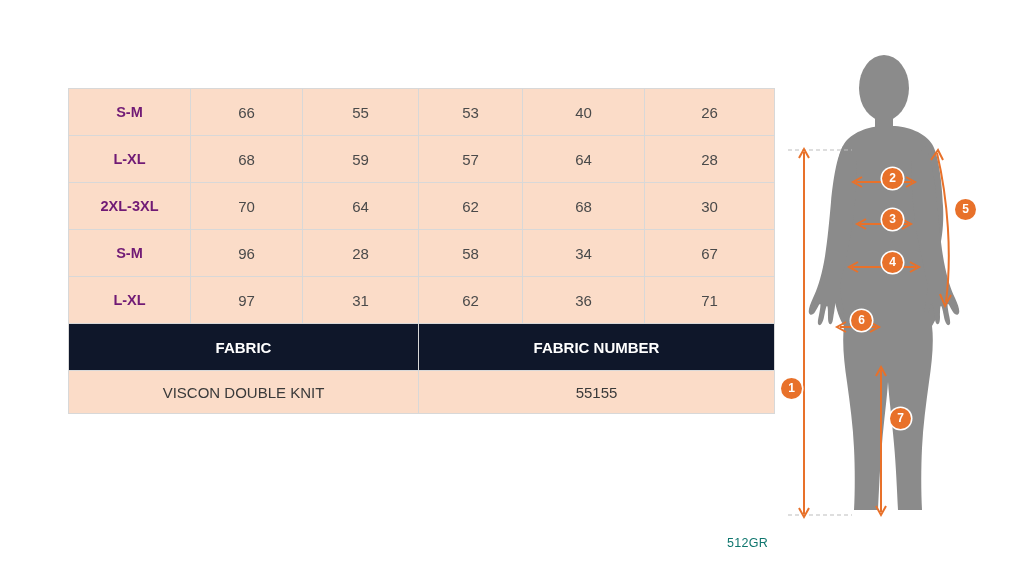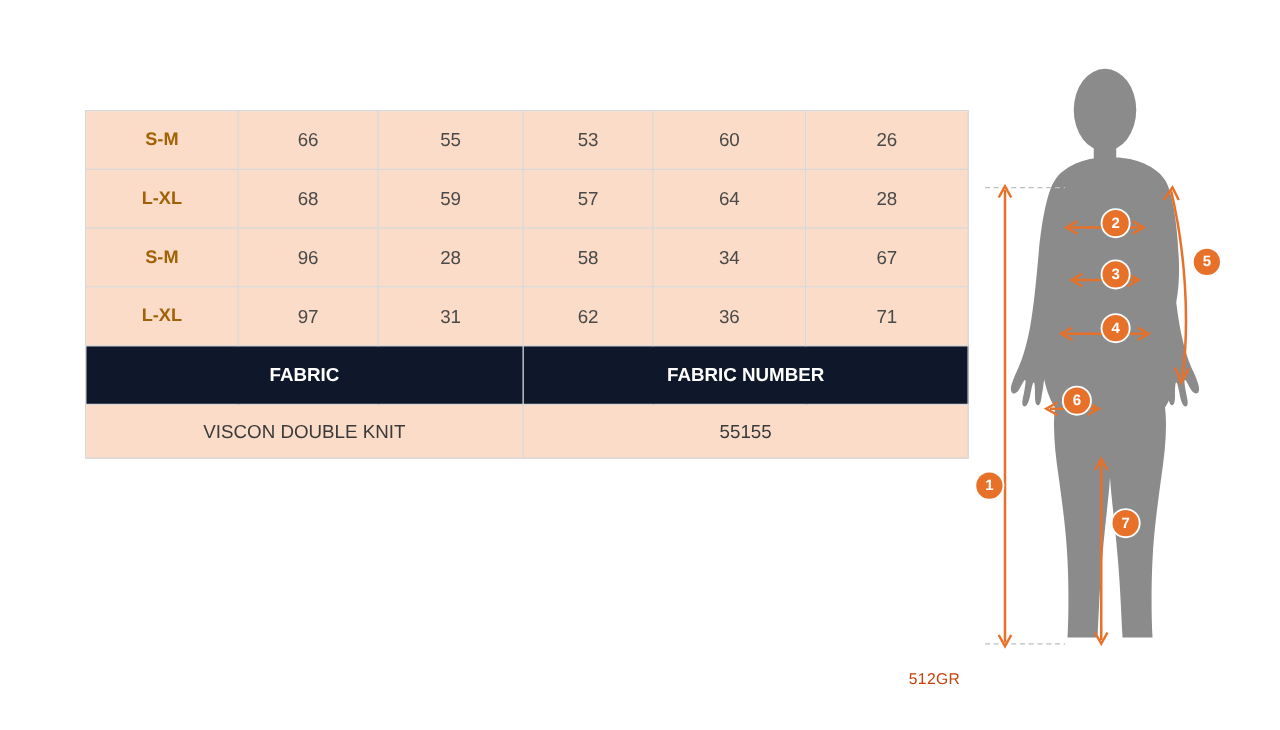--- a/index.html
+++ b/index.html
@@ -35,21 +35,21 @@
   }
   #size-table td.header {
     background: #e8712a;
     color: #ffffff;
     font-weight: bold;
     font-size: 14px;
     line-height: 1.15;
   }
   #size-table td.rowlabel {
     font-weight: bold;
-    color: #a16207;
+    color: #701a75;
     font-size: 14.5px;
   }
   #size-table td.value {
     font-weight: normal;
     color: #4a4a4a;
     font-size: 15px;
     margin-left: 13px;
   }
   #size-table td.footer-head {
     background: #0f172a;
@@ -72,21 +72,21 @@
   .c3 { width: 104px; }
   .c4 { width: 122px; }
   .c5 { width: 130px; }
 
   
   #product-code {
     position: absolute;
     left: 727px;
     top: 536px;
     font-size: 12.5px;
-    color: #c2410c;
+    color: #0f766e;
     letter-spacing: 0.3px;
   }
 
   
   #figure-panel {
     position: absolute;
     left: 780px;
     top: 40px;
     width: 244px;
     height: 544px;
@@ -128,30 +128,38 @@
       <col class="c5">
   </colgroup>
   <tbody>
 
 
     <tr>
       <td class="rowlabel">S-M</td>
       <td class="value">66</td>
       <td class="value">55</td>
       <td class="value">53</td>
-      <td class="value">60</td>
+      <td class="value">40</td>
       <td class="value">26</td>
     </tr>
     <tr>
       <td class="rowlabel">L-XL</td>
       <td class="value">68</td>
       <td class="value">59</td>
       <td class="value">57</td>
       <td class="value">64</td>
       <td class="value">28</td>
+    </tr>
+    <tr>
+      <td class="rowlabel">2XL-3XL</td>
+      <td class="value">70</td>
+      <td class="value">64</td>
+      <td class="value">62</td>
+      <td class="value">68</td>
+      <td class="value">30</td>
     </tr>
 
 
     <tr>
       <td class="rowlabel">S-M</td>
       <td class="value">96</td>
       <td class="value">28</td>
       <td class="value">58</td>
       <td class="value">34</td>
       <td class="value">67</td>

